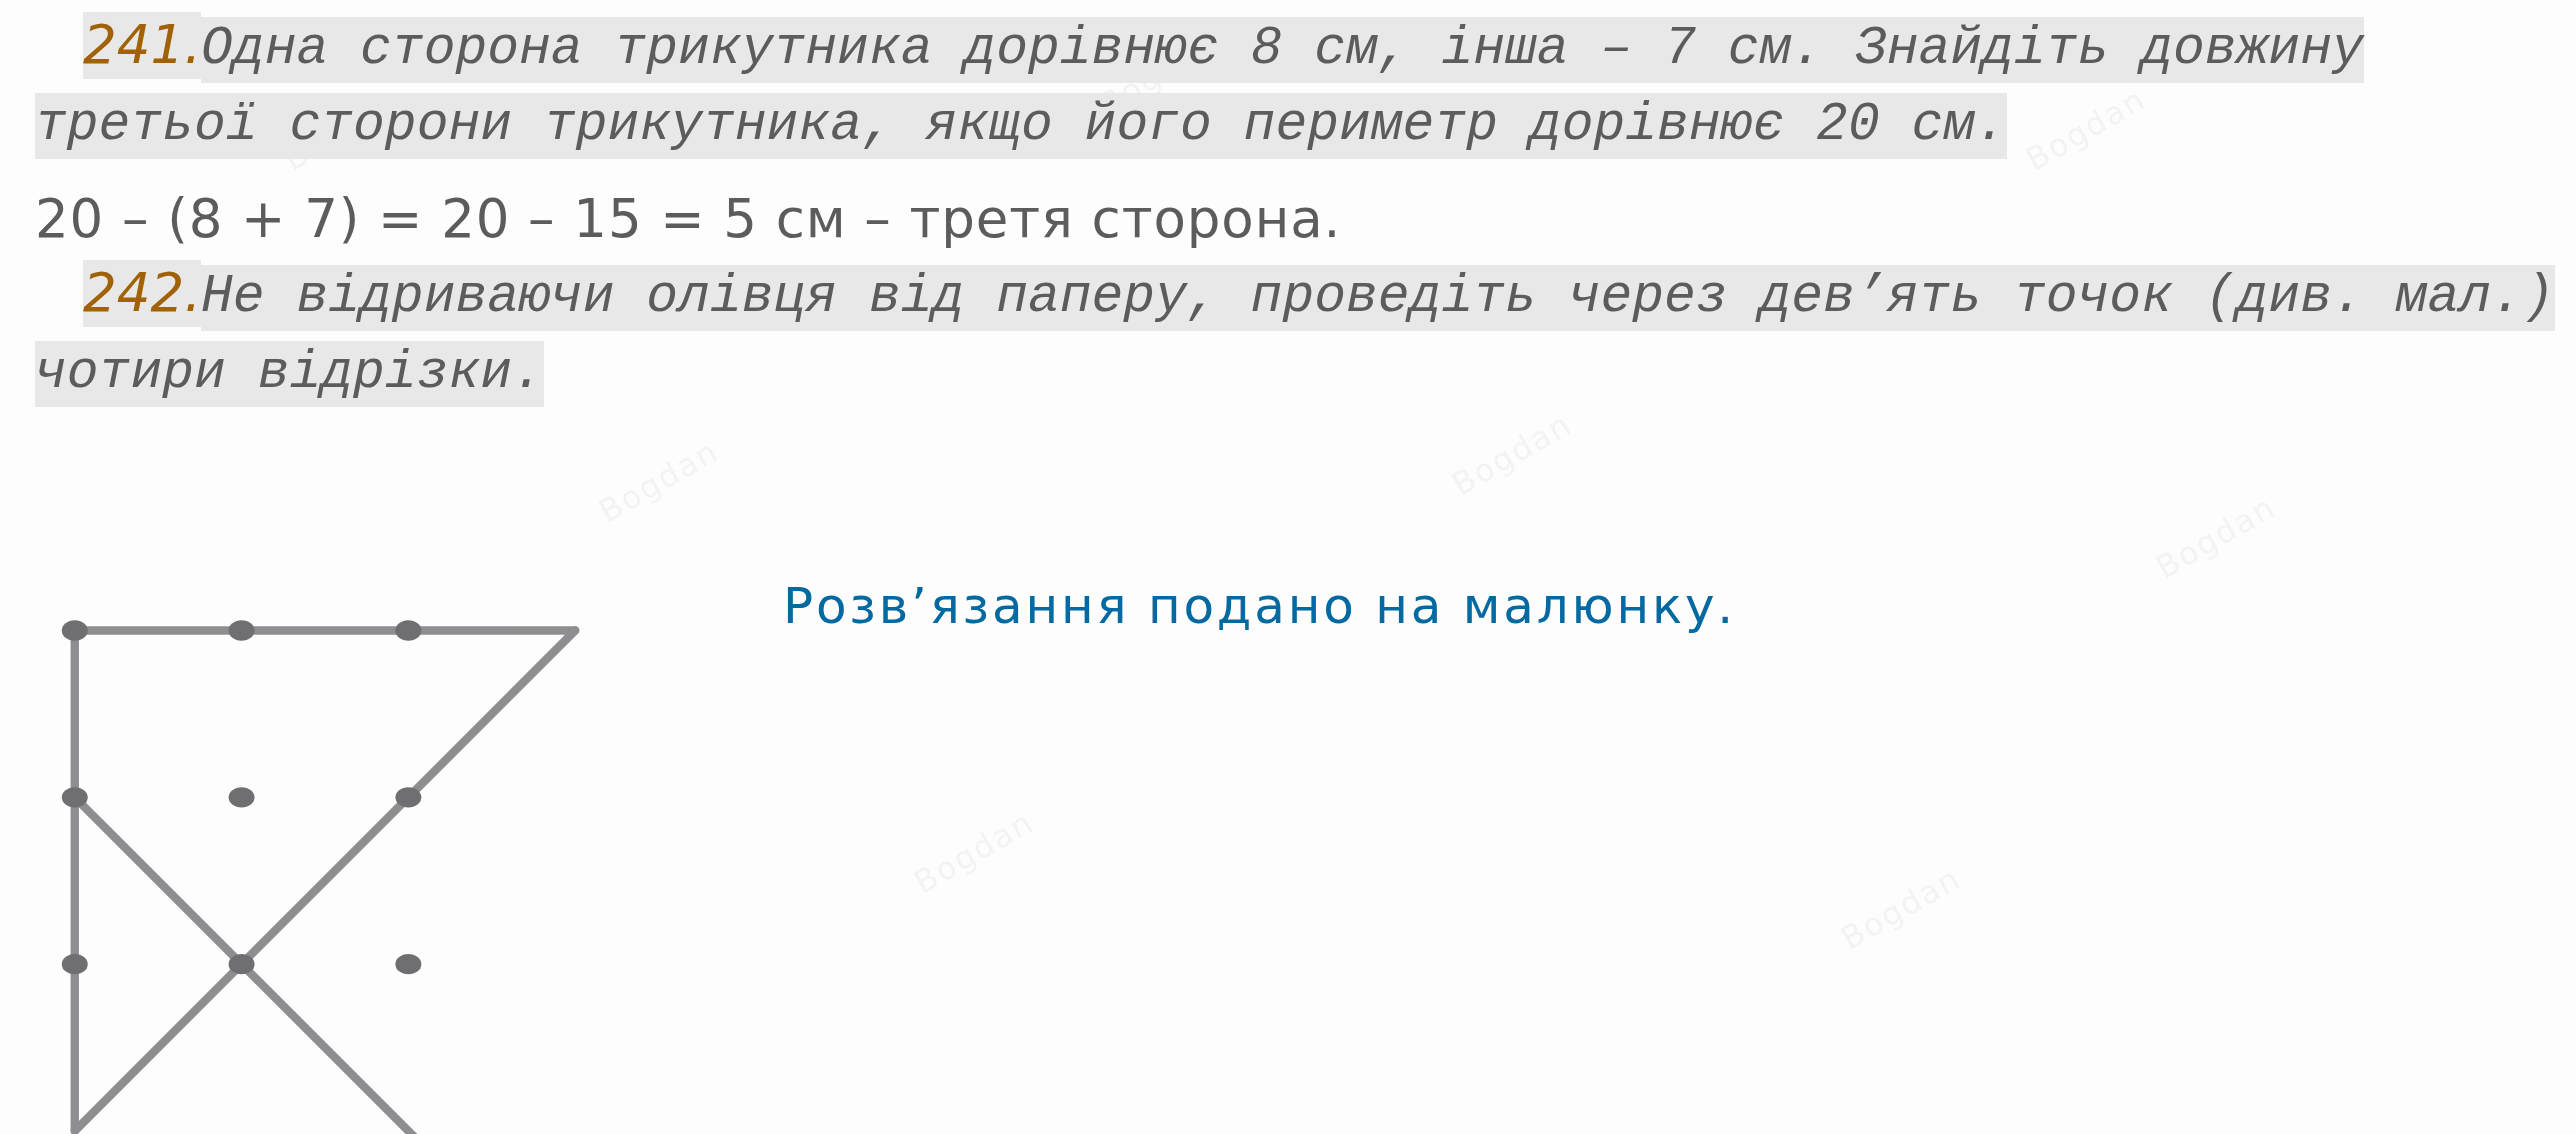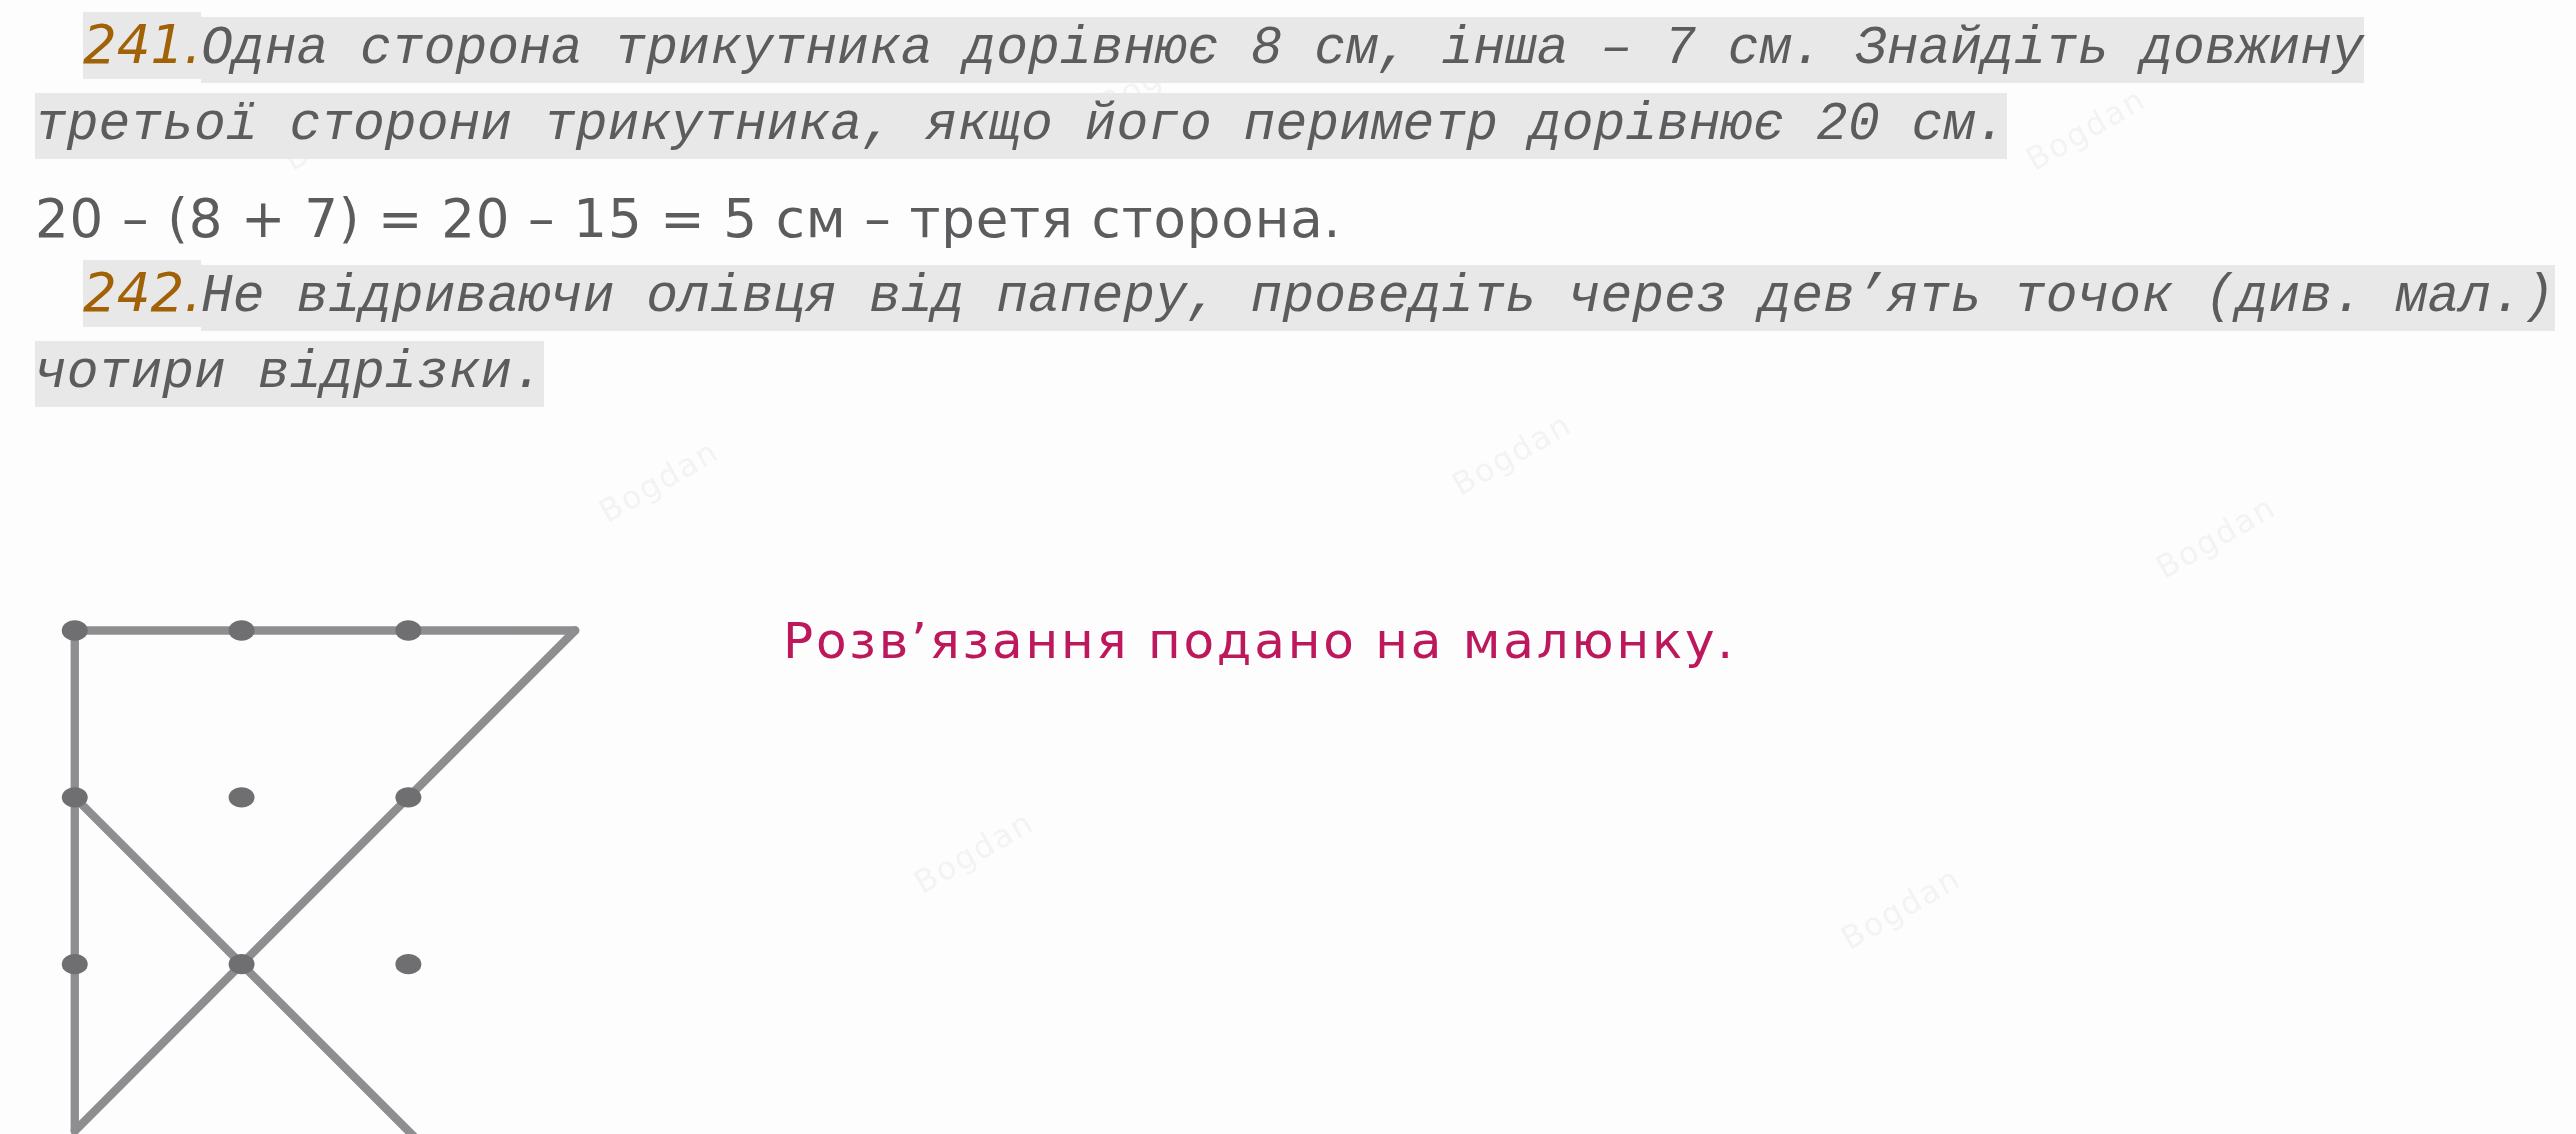--- a/index.html
+++ b/index.html
@@ -84,24 +84,24 @@
     font-size: 53px;
     line-height: 76px;
     color: #5c5c5e;
     letter-spacing: 0.9px;
     margin-top: 20px;
   }
 
   .answer-text {
     position: absolute;
     left: 783px;
-    top: 612px;
+    top: 577px;
     font-size: 50px;
     letter-spacing: 2.8px;
-    color: #be185d;
+    color: #0369a1;
     white-space: nowrap;
   }
 
   .figure {
     position: absolute;
     left: 56px;
     top: 612px;
     width: 575px;
     height: 519px;
   }

